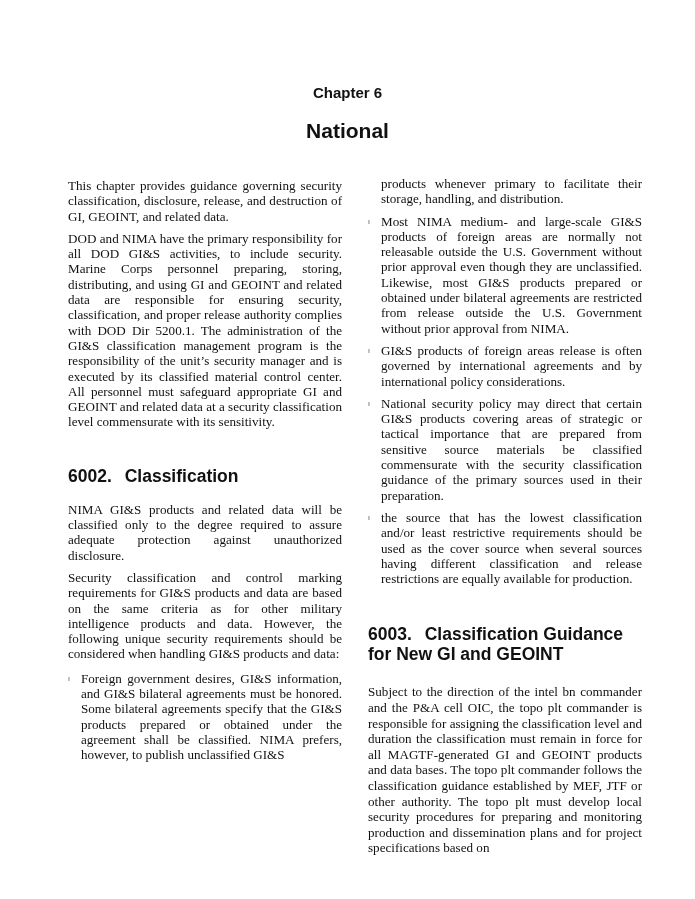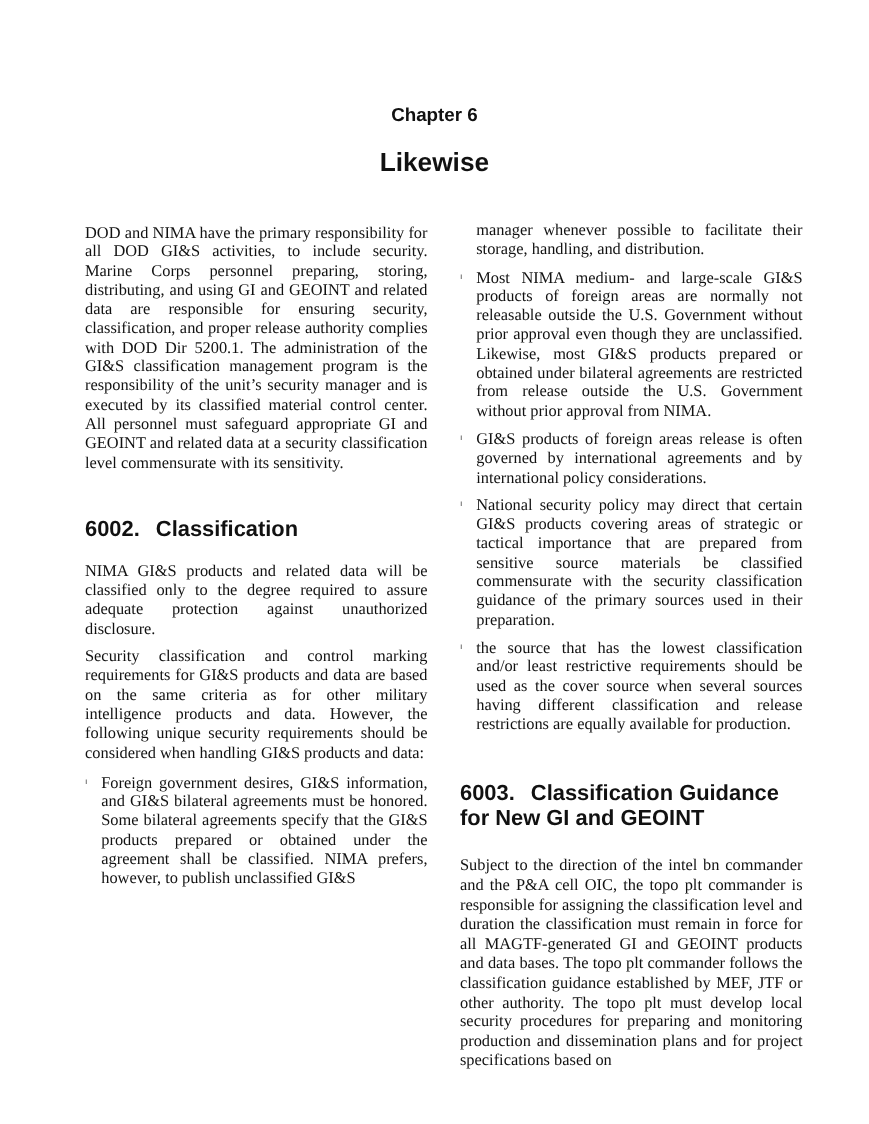--- a/index.html
+++ b/index.html
@@ -32,43 +32,44 @@
       position: absolute; left: 0; top: 4px; font-size: 7px; line-height: 8px;
       font-family: "Liberation Sans", sans-serif; color: #444;
     }
     .cont { padding-left: 13px; }
   </style>
 </head>
 <body>
 
 <div class="page">
   <div class="chapter-label">Chapter 6</div>
-  <div class="chapter-title">Likewise</div>
+  <div class="chapter-title">National</div>
 
   <div class="col col-left">
+    <p>This chapter provides guidance governing security classification, disclosure, release, and destruction of GI, GEOINT, and related data.</p>
 
     <p>DOD and NIMA have the primary responsibility for all DOD GI&amp;S activities, to include security. Marine Corps personnel preparing, storing, distributing, and using GI and GEOINT and related data are responsible for ensuring security, classification, and proper release authority complies with DOD Dir 5200.1. The administration of the GI&amp;S classification management program is the responsibility of the unit’s security manager and is executed by its classified material control center. All personnel must safeguard appropriate GI and GEOINT and related data at a security classification level commensurate with its sensitivity.</p>
 
     <h2 style="margin-top:36px;margin-bottom:16px;">
       <span class="num">6002.</span>
       <span>Classification</span>
     </h2>
     <p>NIMA GI&amp;S products and related data will be classified only to the degree required to assure adequate protection against unauthorized disclosure.</p>
     <p style="margin-bottom:9px;">Security classification and control marking requirements for GI&amp;S products and data are based on the same criteria as for other military intelligence products and data. However, the following unique security requirements should be considered when handling GI&amp;S products and data:</p>
 
     <ul>
       <li>
         <span class="bullet">ı</span>
         <span>Foreign government desires, GI&amp;S information, and GI&amp;S bilateral agreements must be honored. Some bilateral agreements specify that the GI&amp;S products prepared or obtained under the agreement shall be classified. NIMA prefers, however, to publish unclassified GI&amp;S</span>
       </li>
     </ul>
   </div>
 
   <div class="col col-right">
-    <p class="cont">manager whenever possible to facilitate their storage, handling, and distribution.</p>
+    <p class="cont">products whenever primary to facilitate their storage, handling, and distribution.</p>
     <ul>
       <li>
         <span class="bullet">ı</span>
         <span>Most NIMA medium- and large-scale GI&amp;S products of foreign areas are normally not releasable outside the U.S. Government without prior approval even though they are unclassified. Likewise, most GI&amp;S products prepared or obtained under bilateral agreements are restricted from release outside the U.S. Government without prior approval from NIMA.</span>
       </li>
       <li>
         <span class="bullet">ı</span>
         <span>GI&amp;S products of foreign areas release is often governed by international agreements and by international policy considerations.</span>
       </li>
       <li>

